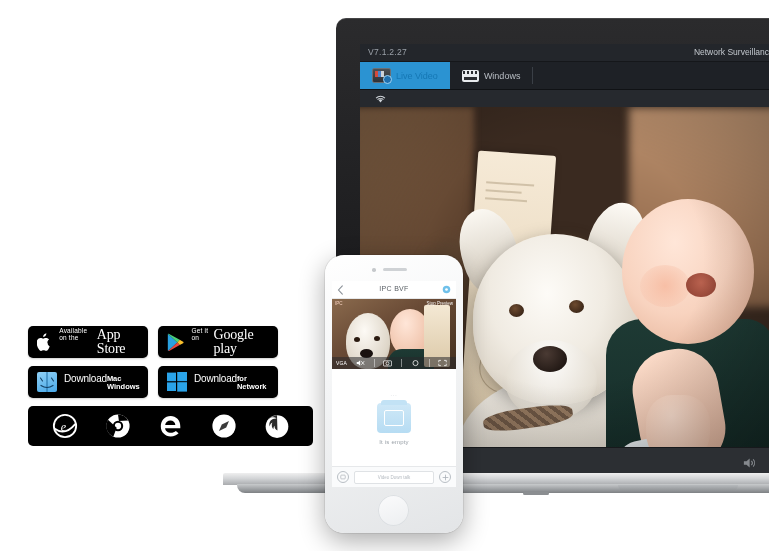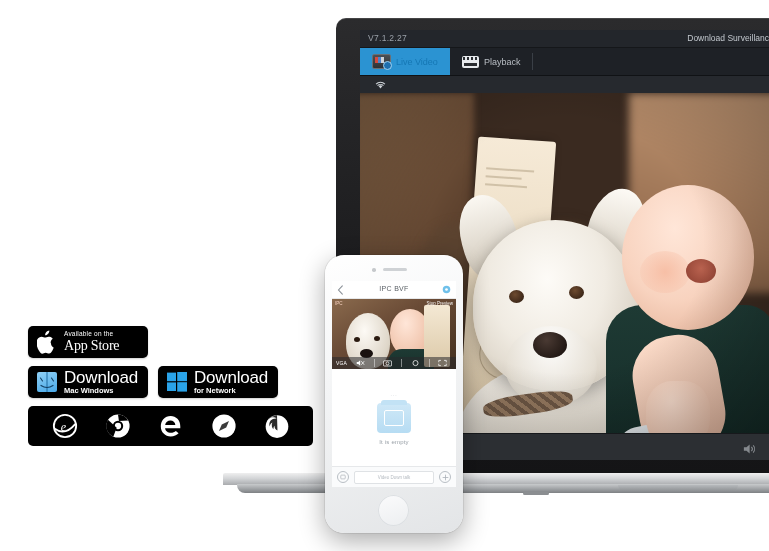--- a/index.html
+++ b/index.html
@@ -7,21 +7,21 @@
        font-family:"Liberation Sans",sans-serif;}
 
   
   #laptop{position:absolute;left:336px;top:18px;width:480px;height:460px;}
   #laptop-lid{position:absolute;left:0;top:0;width:433px;height:456px;
       background:linear-gradient(180deg,#2b2b2d 0%,#1b1b1d 60%,#141416 100%);
       border-radius:10px 0 0 0;box-shadow:inset 0 1px 0 rgba(255,255,255,.12);}
   #laptop-bezel-top{position:absolute;left:0;top:0;width:433px;height:26px;}
   #webcam{position:absolute;left:364px;top:31px;width:7px;height:7px;border-radius:50%;
       background:radial-gradient(circle at 35% 35%,#5a5d72,#24242e);}
-  #screen{position:absolute;left:24px;top:12px;width:409px;height:430px;
+  #screen{position:absolute;left:24px;top:26px;width:409px;height:430px;
       background:#1b1d21;overflow:hidden;}
 
   
   .titlebar{position:relative;height:17px;background:#23262b;
       border-bottom:1px solid #15171a;}
   .tb-version{position:absolute;left:8px;top:3px;font-size:8.5px;color:#9aa0a8;
       letter-spacing:.3px;}
   .tb-right{position:absolute;right:0px;top:3px;font-size:8.5px;color:#c2c7cd;
       white-space:nowrap;}
 
@@ -190,25 +190,25 @@
   .ph-input{flex:1;height:11px;border:1px solid #dfe2e5;border-radius:2px;background:#fff;
      display:flex;align-items:center;justify-content:center;cursor:text;}
   .ph-input span{font-size:4.5px;color:#b5bbc1;}
 
   
   #badges{position:absolute;left:28px;top:326px;width:287px;}
   .badge-row{display:flex;gap:10px;margin-bottom:8px;}
   .badge{background:#000;border-radius:5px;display:flex;align-items:center;
      padding:5px 9px;gap:7px;cursor:pointer;box-shadow:0 1px 2px rgba(0,0,0,.2);}
   .badge.store{width:120px;height:32px;box-sizing:border-box;}
-  .badge-txt{display:flex;flex-direction:column;line-height:1;}
+  .badge-txt{display:flex;line-height:1;}
   .badge-sm{font-size:6.5px;color:#fff;letter-spacing:.2px;margin-bottom:2px;}
   .badge-lg{font-size:14px;color:#fff;font-weight:500;letter-spacing:-.2px;
      font-family:"Liberation Serif",serif;}
-  .badge-lg.sans{font-family:"Liberation Sans",sans-serif;font-size:17px;font-weight:400;}
+  .badge-lg.sans{font-family:"Liberation Sans",sans-serif;font-size:10px;font-weight:400;}
   .badge-sub{font-size:7.5px;color:#fff;font-weight:bold;margin-top:1px;}
   .apple-logo{width:20px;height:24px;}
   .gplay-logo{width:21px;height:23px;}
   .mac-logo{width:20px;height:20px;border-radius:2px;
      background:linear-gradient(160deg,#8fd0f5,#4aa9e8);position:relative;flex:none;}
   .win-logo{width:20px;height:20px;flex:none;}
   #browserbar{background:#000;border-radius:5px;width:285px;height:40px;box-sizing:border-box;
      display:flex;align-items:center;justify-content:space-around;padding:0 10px;}
   .br-ico{width:26px;height:26px;cursor:pointer;}
 </style>
@@ -218,31 +218,31 @@
 <div id="laptop">
 
   <div id="laptop-lid"></div>
   <div id="laptop-bezel-top"></div>
   <div id="webcam"></div>
 
   <div id="screen">
 
     <div class="titlebar">
       <div class="tb-version">V7.1.2.27</div>
-      <div class="tb-right">Download Surveillanc</div>
+      <div class="tb-right">Network Surveillanc</div>
     </div>
 
     <div class="tabbar">
       <div class="tab active">
         <span class="ico-monitor"></span>
         <span class="tab-label">Live Video</span>
       </div>
       <div class="tab">
         <span class="ico-film"></span>
-        <span class="tab-label">Playback</span>
+        <span class="tab-label">Windows</span>
       </div>
       <div class="tab-sep"></div>
       <div style="flex:1"></div>
     </div>
 
     <div class="statusstrip">
       <svg class="wifi" viewBox="0 0 16 13">
         <path d="M8 11.4 L5.6 8.4 A3.8 3.8 0 0 1 10.4 8.4 Z" fill="#cfd4d9"></path>
         <path d="M2.6 6.0 A7.6 7.6 0 0 1 13.4 6.0" stroke="#cfd4d9" stroke-width="1.5" fill="none"></path>
         <path d="M4.4 8.0 A5.1 5.1 0 0 1 11.6 8.0" stroke="#cfd4d9" stroke-width="1.4" fill="none"></path>
@@ -424,20 +424,32 @@
       <svg class="apple-logo" viewBox="0 0 20 24">
         <path d="M13.6 12.6c0-2.6 2.1-3.8 2.2-3.9-1.2-1.8-3.1-2-3.8-2-1.6-.2-3.1.9-3.9.9s-2.1-.9-3.4-.9c-1.8 0-3.4 1-4.3 2.6C-1.5 12.9.2 18 2 20.8c.9 1.4 1.9 2.9 3.3 2.9 1.3-.1 1.8-.9 3.4-.9s2 .9 3.4.8c1.4 0 2.3-1.4 3.2-2.8 1-1.6 1.4-3.1 1.4-3.2-.1 0-2.7-1.1-2.7-4z" fill="#fff"></path>
         <path d="M11.2 3.8C11.9 2.9 12.4 1.7 12.3.5c-1 .1-2.3.7-3 1.6-.7.8-1.3 2-1.1 3.2 1.1.1 2.3-.6 3-1.5z" fill="#fff"></path>
       </svg>
       <div class="badge-txt">
         <span class="badge-sm">Available on the</span>
         <span class="badge-lg">App Store</span>
       </div>
     </div>
 
+    <div class="badge store">
+      <svg class="gplay-logo" viewBox="0 0 22 24">
+        <path d="M1.4 1.2 L13 11.9 L1.4 22.6 C1.1 22.3 1 21.9 1 21.4 V2.4 c0-.5.1-.9.4-1.2z" fill="#2aa1e0"></path>
+        <path d="M1.4 1.2 C1.7.9 2.2.9 2.7 1.2 L16 8.6 L13 11.9 Z" fill="#4bd07a"></path>
+        <path d="M16 8.6 L20.2 11 c.9.5.9 1.3 0 1.8 L16 15.2 L13 11.9 Z" fill="#f9c02c"></path>
+        <path d="M13 11.9 L16 15.2 L2.7 22.6 c-.5.3-1 .3-1.3 0 Z" fill="#e8483f"></path>
+      </svg>
+      <div class="badge-txt">
+        <span class="badge-sm">Get it on</span>
+        <span class="badge-lg">Google play</span>
+      </div>
+    </div>
   </div>
 
   <div class="badge-row">
     <div class="badge store">
       <div class="mac-logo">
         <svg viewBox="0 0 20 20" width="20" height="20">
           <path d="M10 0 V20" stroke="#1f6aa0" stroke-width="1"></path>
           <path d="M3.5 6 L5.5 9 M14.5 6 L16.5 9" stroke="#123f63" stroke-width="1.1" stroke-linecap="round"></path>
           <path d="M4 13.5 Q10 17.5 16 13.5" stroke="#123f63" stroke-width="1.2" fill="none" stroke-linecap="round"></path>
         </svg>

